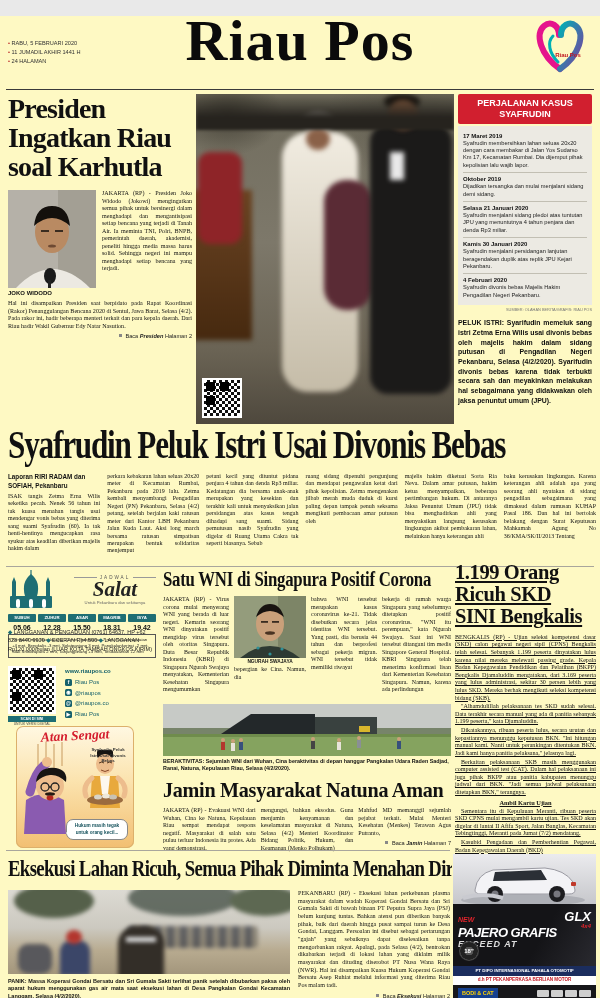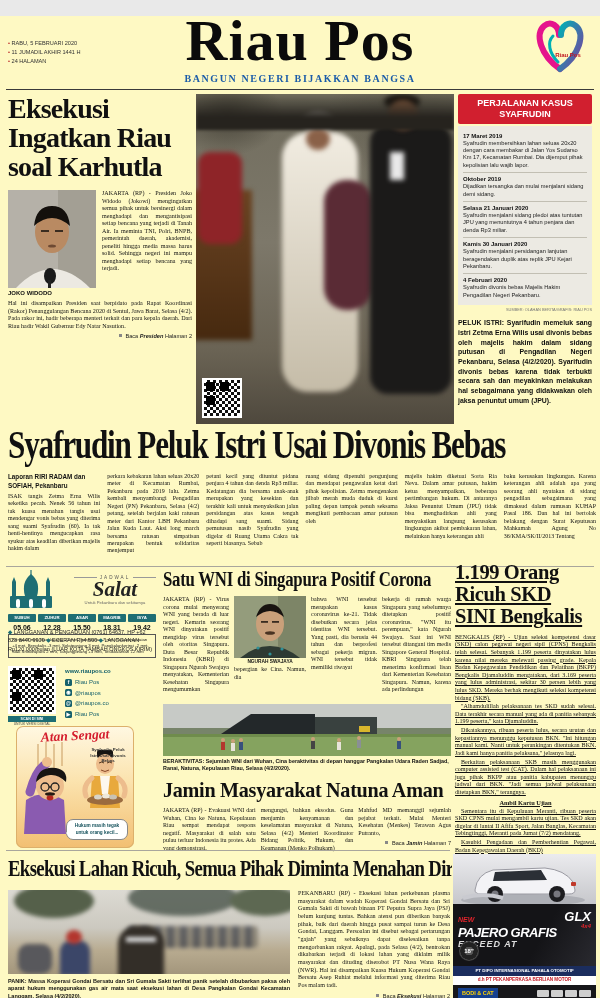--- a/index.html
+++ b/index.html
@@ -211,39 +211,38 @@
 <body>
 
 <div id="page">
 
   <div id="hdr-dates">
     <div class="dt"><span class="dm">•</span> <span>RABU, 5 FEBRUARI 2020</span></div>
     <div class="dt"><span class="dm">•</span> <span>11 JUMADIL AKHIR 1441 H</span></div>
     <div class="dt"><span class="dm">•</span> <span>24 HALAMAN</span></div>
   </div>
   <div id="masthead">Riau Pos</div>
-  <div id="tagline">BANGUN NEGERI BIJAKKAN BANGSA</div>
   <div id="anniv">
     <svg width="64" height="60" viewBox="0 0 64 60">
       <defs>
         <linearGradient id="lg1" x1="0" y1="0" x2="1" y2="1">
           <stop offset="0" stop-color="#00b0b4"></stop>
             <stop offset="1" stop-color="#7a3fa0"></stop>
         </linearGradient>
       </defs>
       <path d="M32 52 C 12 38, 7 17, 16 9 C 23 3, 31 9, 31 18" fill="none" stroke="#e5148c" stroke-width="6" stroke-linecap="round"></path>
       <path d="M32 52 C 52 38, 57 17, 48 9 C 41 3, 33 9, 33 18" fill="none" stroke="url(#lg1)" stroke-width="6" stroke-linecap="round"></path>
       <path d="M30 45 C 21 36, 19 25, 25 19" fill="none" stroke="#00b0b4" stroke-width="3" stroke-linecap="round"></path>
       <text x="40" y="40" text-anchor="middle" font-family="Liberation Sans, sans-serif" font-size="6" font-weight="bold" fill="#c01620">Riau Pos</text>
     </svg>
   </div>
   <div id="hdr-rule"></div>
 
   <div id="presiden">
-    <div class="pres-h">Eksekusi Ingatkan Riau soal Karhutla</div>
+    <div class="pres-h">Presiden Ingatkan Riau soal Karhutla</div>
     <div class="pres-row">
       <div class="pres-photo-wrap">
         <div class="pres-photo">
           <svg width="88" height="98" viewBox="0 0 88 98">
             <rect width="88" height="98" fill="#b5b1a8"></rect>
             <rect x="50" width="38" height="98" fill="#a39f94"></rect>
             <path d="M8,98 Q44,60 82,98 Z" fill="#ece9e2"></path>
             <ellipse cx="44" cy="42" rx="17" ry="21" fill="#b98a62"></ellipse>
             <path d="M26,36 Q28,16 44,16 Q60,16 62,36 Q53,28 44,28 Q35,28 26,36 Z" fill="#14100c"></path>
             <rect x="33" y="40" width="8" height="2" fill="#3a2c20"></rect>

